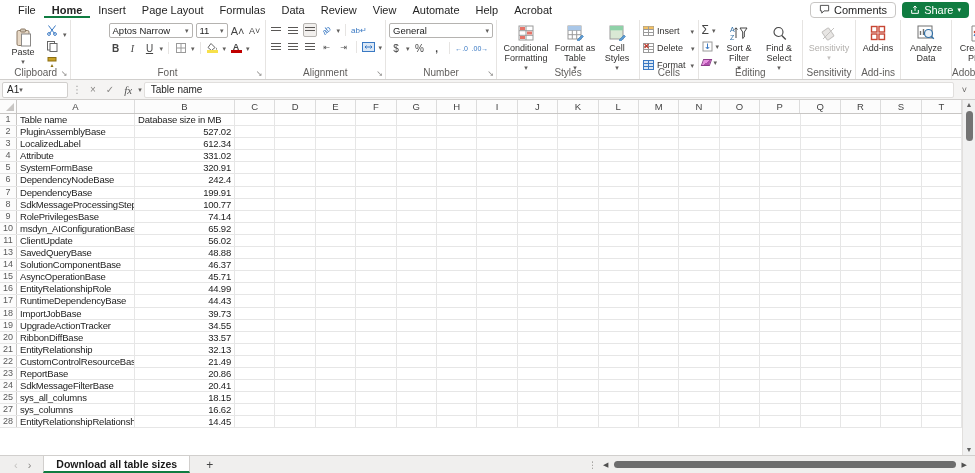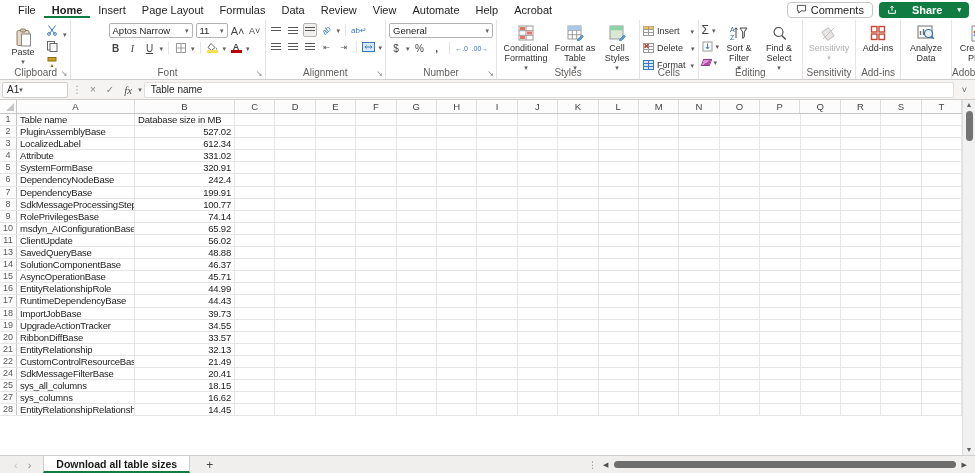--- a/index.html
+++ b/index.html
@@ -6,21 +6,21 @@
   html,body { width: 975px; height: 473px; overflow: hidden;
     font-family: "Liberation Sans", sans-serif; background: #fff; color: #242424; }
   .app { display: flex; flex-direction: column; width: 975px; height: 473px; }
 
   
   .menubar { height: 19px; display: flex; align-items: center; padding: 0 6px 0 10px; background: #fff; flex: none; }
   .menu-item { font-size: 11px; padding: 2px 8px 1px; color: #242424; cursor: default; white-space: nowrap; }
   .menu-item.active { font-weight: 700; border-bottom: 2px solid #107c41; padding-bottom: 0; }
   .mb-right { margin-left: auto; display: flex; align-items: center; gap: 6px; }
   .btn-comments { display: flex; align-items: center; gap: 4px; font-size: 11px; border: 1px solid #c8c6c4; border-radius: 4px; padding: 0 8px; height: 16px; background: #fff; }
-  .btn-share { display: flex; align-items: center; gap: 15px; font-size: 11px; color: #fff; background: #107c41; border-radius: 4px; padding: 0 8px; height: 16px; font-weight: bold; }
+  .btn-share { display: flex; align-items: center; gap: 4px; font-size: 11px; color: #fff; background: #107c41; border-radius: 4px; padding: 0 8px; height: 16px; }
   .btn-share .caret { color: #fff; }
 
   
   .ribbon { height: 61px; display: flex; align-items: stretch; background: #fff; border-bottom: 1px solid #d1cfcd; padding: 1px 0 0 2px; flex: none; overflow: hidden; }
   .rgroup { position: relative; border-right: 1px solid #e6e4e2; padding: 1px 3px 12px 3px; display: flex; align-items: flex-start; flex: none; }
   .rgroup-label { position: absolute; left: 0; right: 0; bottom: 1px; text-align: center; font-size: 10px; color: #605e5c; white-space: nowrap; }
   .launcher { position: absolute; right: 2px; bottom: 1px; font-size: 8px; color: #8a8886; line-height: 8px; }
   .caret { font-size: 7px; color: #605e5c; line-height: 1; }
   .bigbtn { display: flex; flex-direction: column; align-items: center; justify-content: flex-start; font-size: 9px; line-height: 1.1; text-align: center; color: #323130; padding: 2px 2px 0; min-width: 36px; }
   .bigbtn .bicon { height: 20px; display: flex; align-items: center; justify-content: center; margin-bottom: 1px; }
@@ -613,20 +613,26 @@
             <div class="cb">32.13</div>
             <div class="crest"></div>
           </div>
           <div class="grid-row">
             <div class="rn">22</div>
             <div class="ca">CustomControlResourceBase</div>
             <div class="cb">21.49</div>
             <div class="crest"></div>
           </div>
           <div class="grid-row">
+            <div class="rn">23</div>
+            <div class="ca">ReportBase</div>
+            <div class="cb">20.86</div>
+            <div class="crest"></div>
+          </div>
+          <div class="grid-row">
             <div class="rn">24</div>
             <div class="ca">SdkMessageFilterBase</div>
             <div class="cb">20.41</div>
             <div class="crest"></div>
           </div>
           <div class="grid-row">
             <div class="rn">25</div>
             <div class="ca">sys_all_columns</div>
             <div class="cb">18.15</div>
             <div class="crest"></div>

